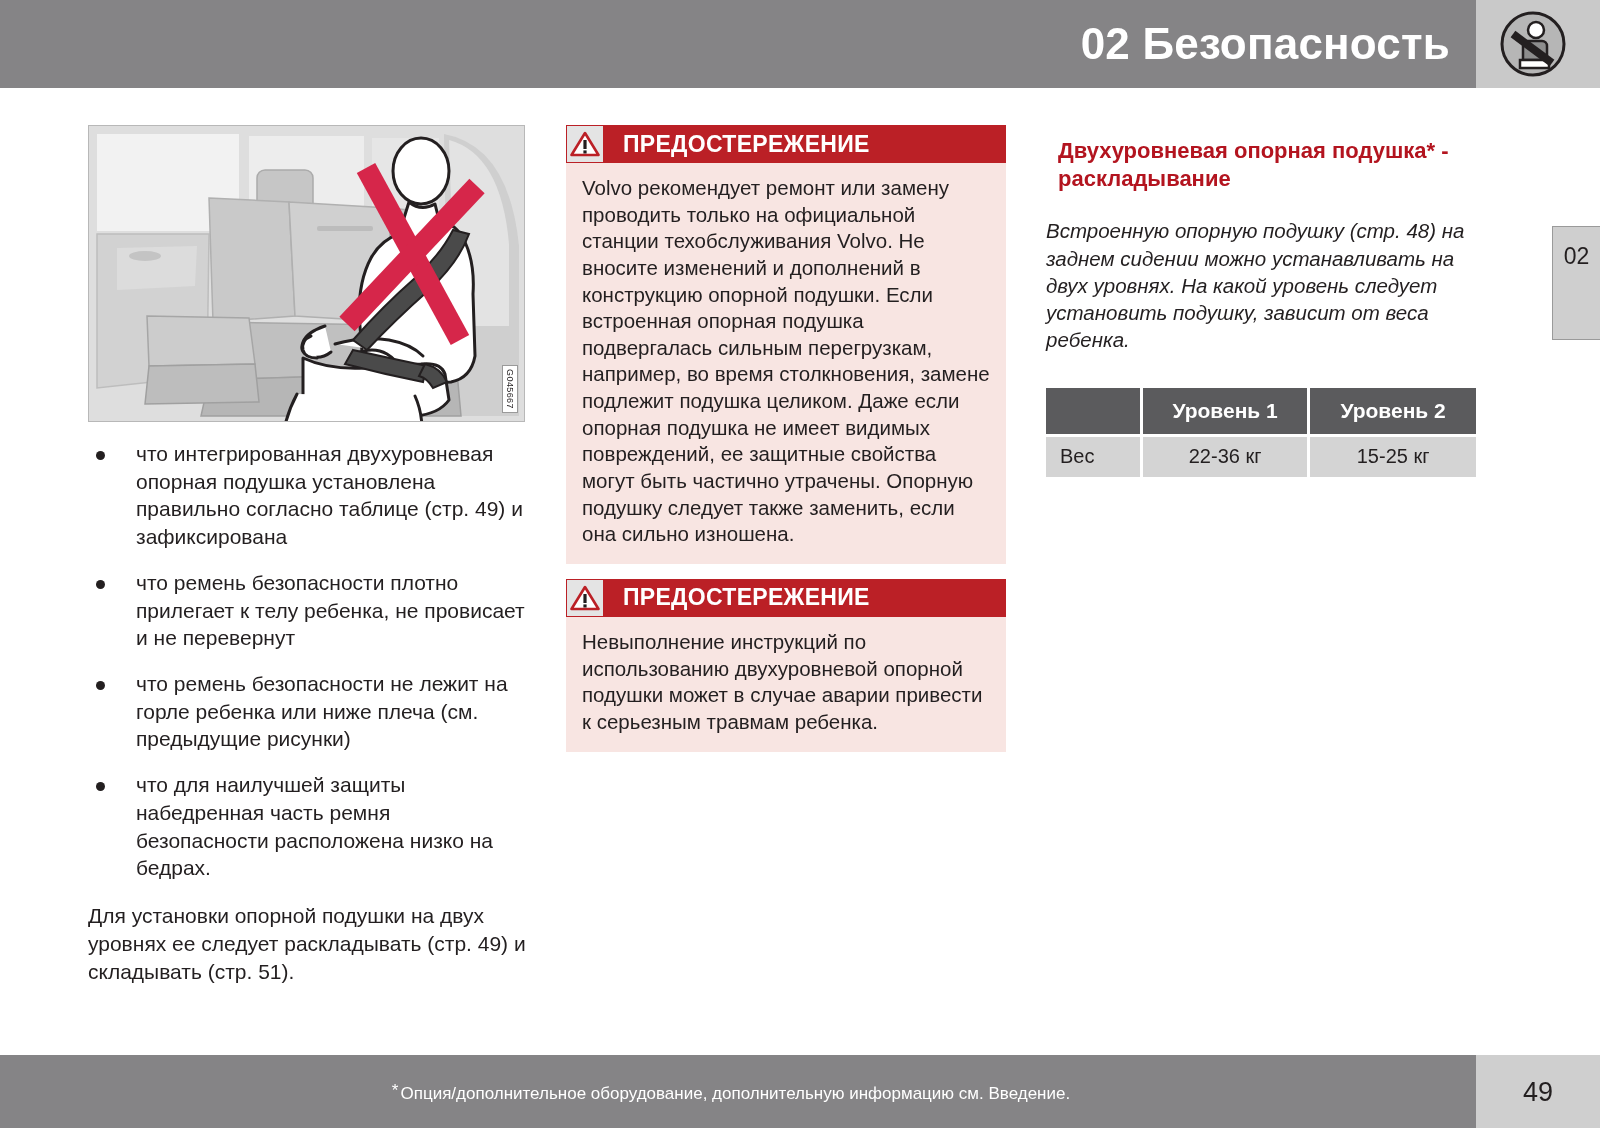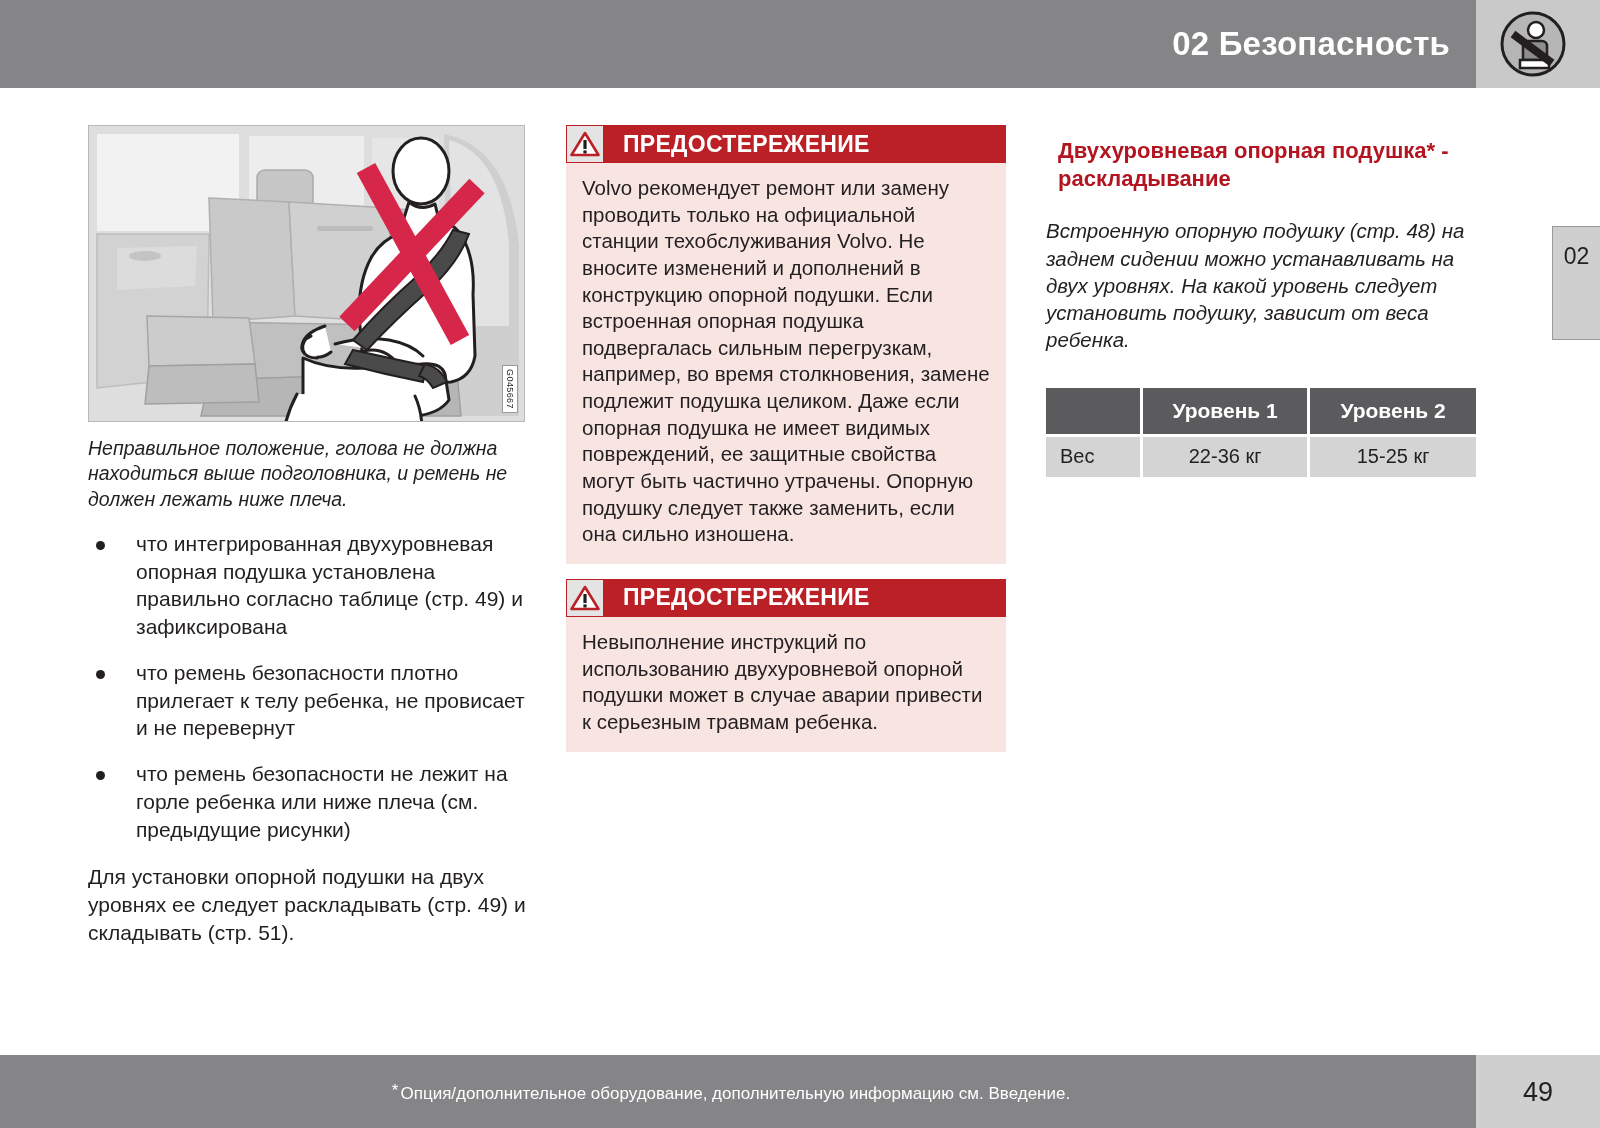--- a/index.html
+++ b/index.html
@@ -21,21 +21,21 @@
     left: 0; top: 0;
     width: 1476px; height: 88px;
     background: #858486;
   }
   .header-title {
     position: absolute;
     right: 26px;
     top: 50%;
     transform: translateY(-50%);
     color: #ffffff;
-    font-size: 33px;
+    font-size: 44px;
     font-weight: bold;
     letter-spacing: 0.2px;
     white-space: nowrap;
   }
   .header-icon-panel {
     position: absolute;
     left: 1476px; top: 0;
     width: 124px; height: 88px;
     background: #c9c9c9;
   }
@@ -332,27 +332,27 @@
       <g stroke="#d6264a" stroke-width="21" stroke-linecap="butt">
         <line x1="277" y1="42" x2="371" y2="214"></line>
         <line x1="388" y1="60" x2="258" y2="198"></line>
       </g>
     </svg>
     <div class="figure-code">
       <span>G045667</span>
     </div>
   </div>
 
-  <div class="caption">Неправильное положение, голова не должна находиться выше подголовника, и ремень не должен лежать ниже плеча.</div>
 
 
   <ul class="bullets">
     <li>что интегрированная двухуровневая опорная подушка установлена правильно согласно таблице (стр. 49) и зафиксирована</li>
     <li>что ремень безопасности плотно прилегает к телу ребенка, не провисает и не перевернут</li>
     <li>что ремень безопасности не лежит на горле ребенка или ниже плеча (см. предыдущие рисунки)</li>
+    <li>что для наилучшей защиты набедренная часть ремня безопасности расположена низко на бедрах.</li>
   </ul>
 
   <div class="para para-tight">Для установки опорной подушки на двух уровнях ее следует раскладывать (стр. 49) и складывать (стр. 51).</div>
 </div>
 
 <div class="col col-mid">
 
   <div class="warn">
     <div class="warn-head">
       <div class="warn-icon-wrap">

